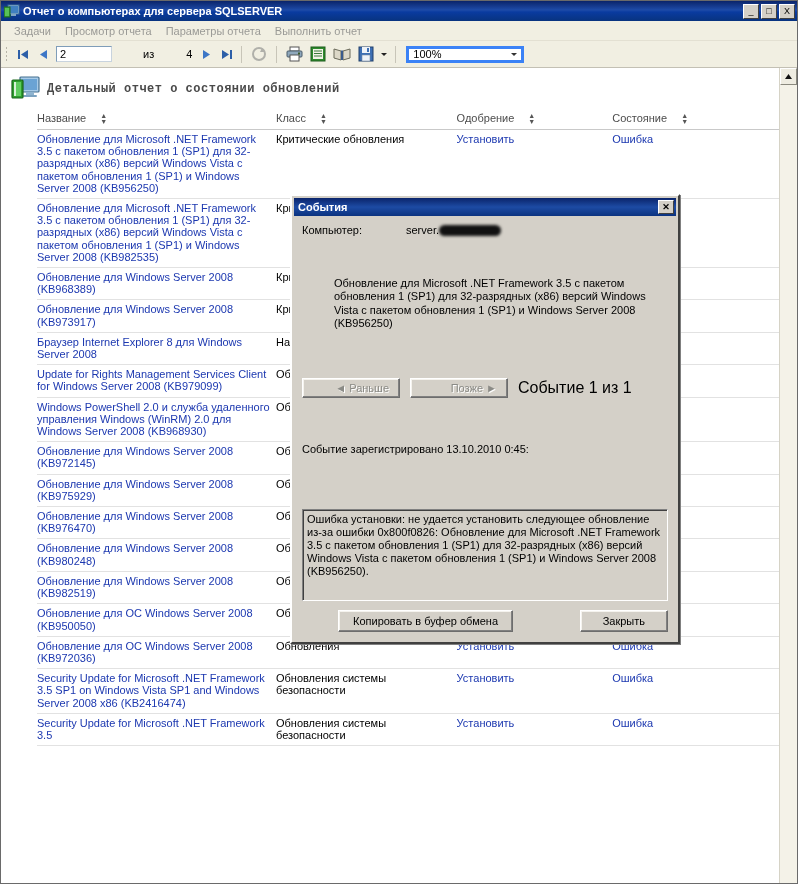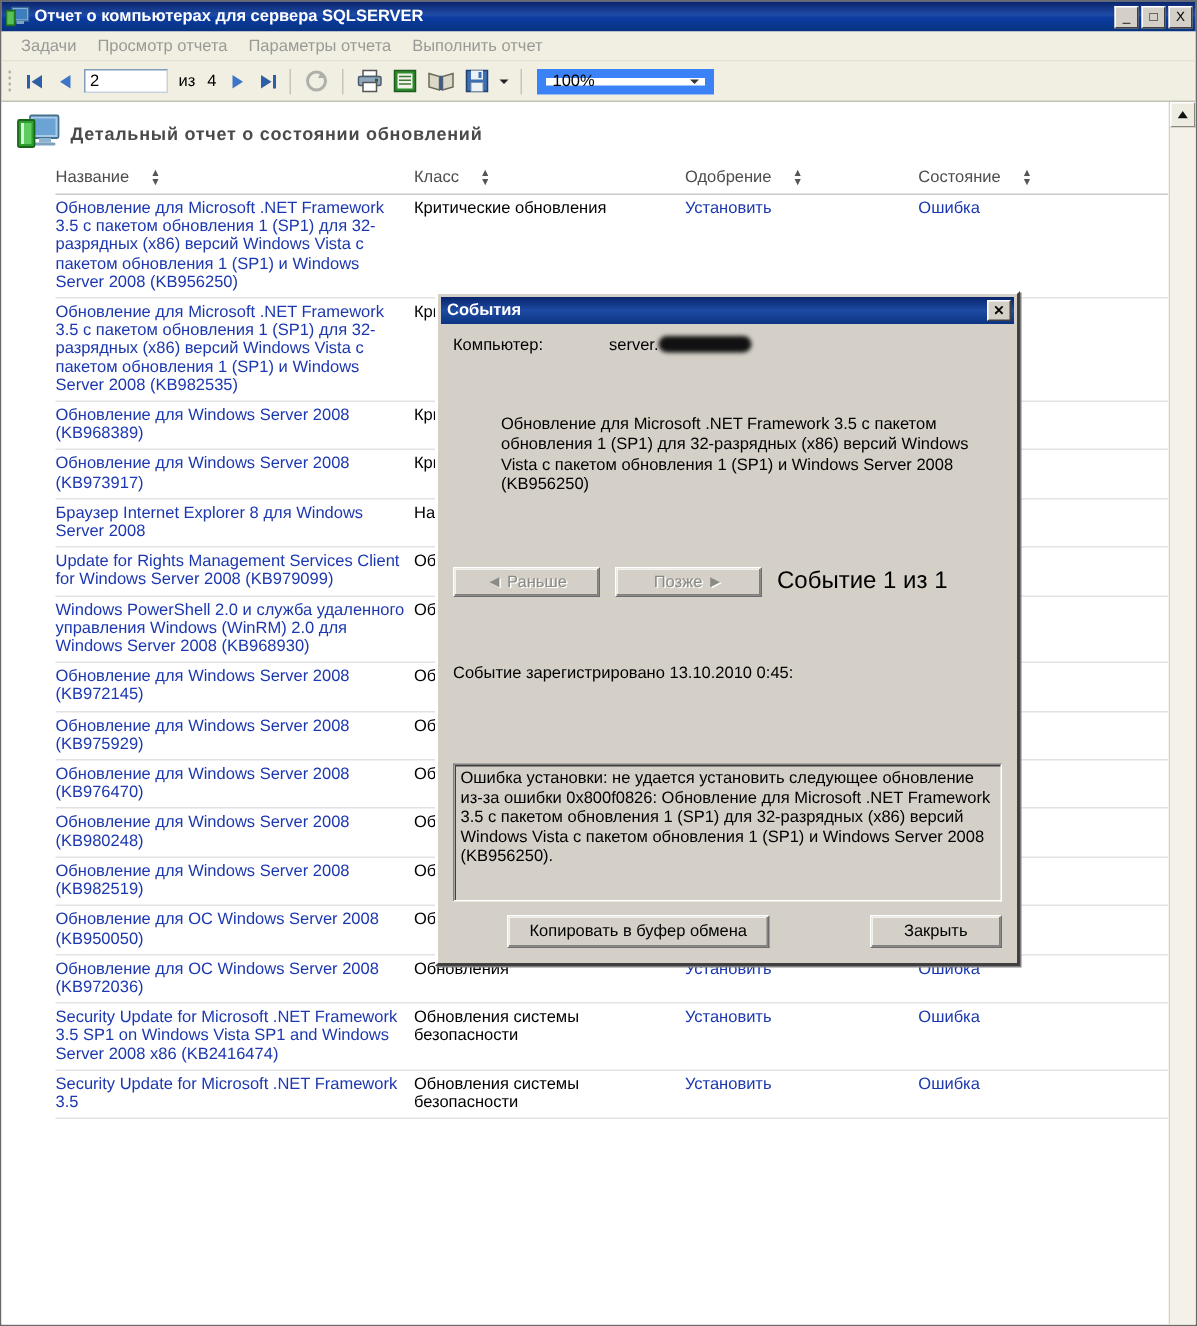--- a/index.html
+++ b/index.html
@@ -115,31 +115,31 @@
     width: 56px; height: 16px;
     background: #fff;
     border: 1px solid;
     border-color: #7f9db9 #c8d3de #c8d3de #7f9db9;
     font-size: 11px;
     padding: 0 3px;
     line-height: 15px;
     box-sizing: border-box;
     margin: 0 2px;
   }
-  .of-label { font-size: 11px; color: #000; padding: 0 3px; white-space: nowrap; }
+  .of-label { font-size: 11px; color: #000; padding: 0 3px; white-space: nowrap; margin-left: 24px; }
   .tb-icon {
     width: 22px; height: 20px;
     display: flex; align-items: center; justify-content: center;
     cursor: default;
     position: relative;
   }
   .zoombox {
     width: 118px; height: 17px;
     background: #fff;
-    border: 6px solid #3b82f6;
+    border: 3px solid #3b82f6;
     display: flex;
     align-items: center;
     justify-content: space-between;
     font-size: 11px;
     padding-left: 4px;
     box-sizing: border-box;
     margin-left: 4px;
   }
   .zoom-arrow {
     width: 15px; height: 15px;
@@ -161,20 +161,21 @@
     overflow: hidden;
     background: #fff;
   }
 
   .report-head {
     display: flex;
     align-items: center;
     padding: 8px 0 0 10px;
     height: 34px;
     box-sizing: border-box;
+    font-family: Liberation Mono, monospace;
   }
   .rpt-icon { width: 30px; height: 28px; position: relative; flex: 0 0 auto; }
   .rpt-title {
     font-size: 12px;
     font-weight: bold;
     color: #4a4a4a;
     letter-spacing: .5px;
     margin-left: 6px;
     white-space: nowrap;
   }
@@ -309,21 +310,21 @@
     border: 1px solid;
     border-color: #ffffff #6d6d6d #6d6d6d #ffffff;
     box-shadow: inset -1px -1px 0 #808080, inset 1px 1px 0 #f5f3ee;
     font-size: 11px;
     padding: 3px 10px;
     cursor: default;
     font-family: "Liberation Sans", sans-serif;
     color: #000;
   }
   .dbtn.disabled { color: #8b8b86; text-shadow: 1px 1px 0 #fff; }
-  .dbtn-nav { width: 76px; text-align: center; }
+  .dbtn-nav { width: 76px; text-align: right; }
   .evt-count { font-size: 16px; }
   .logged {
     margin-top: 10px;
     font-size: 11px;
   }
   .evt-text {
     margin-top: 19px;
     flex: 1 1 auto;
     background: #d4d0c8;
     border: 1px solid;

